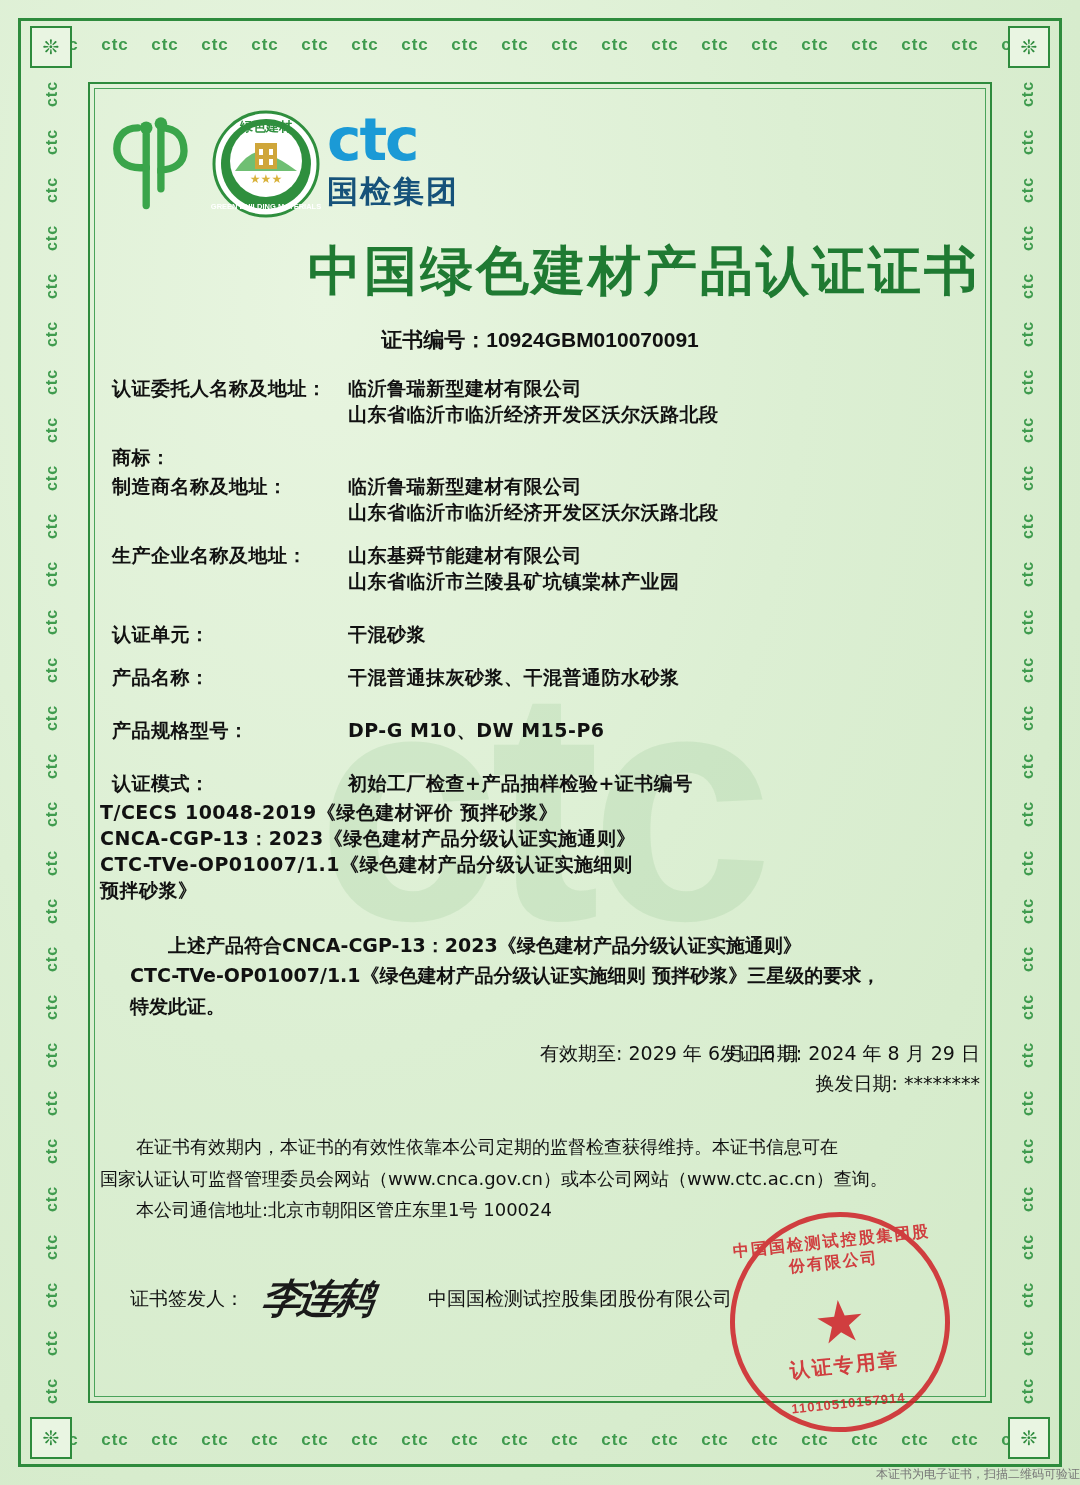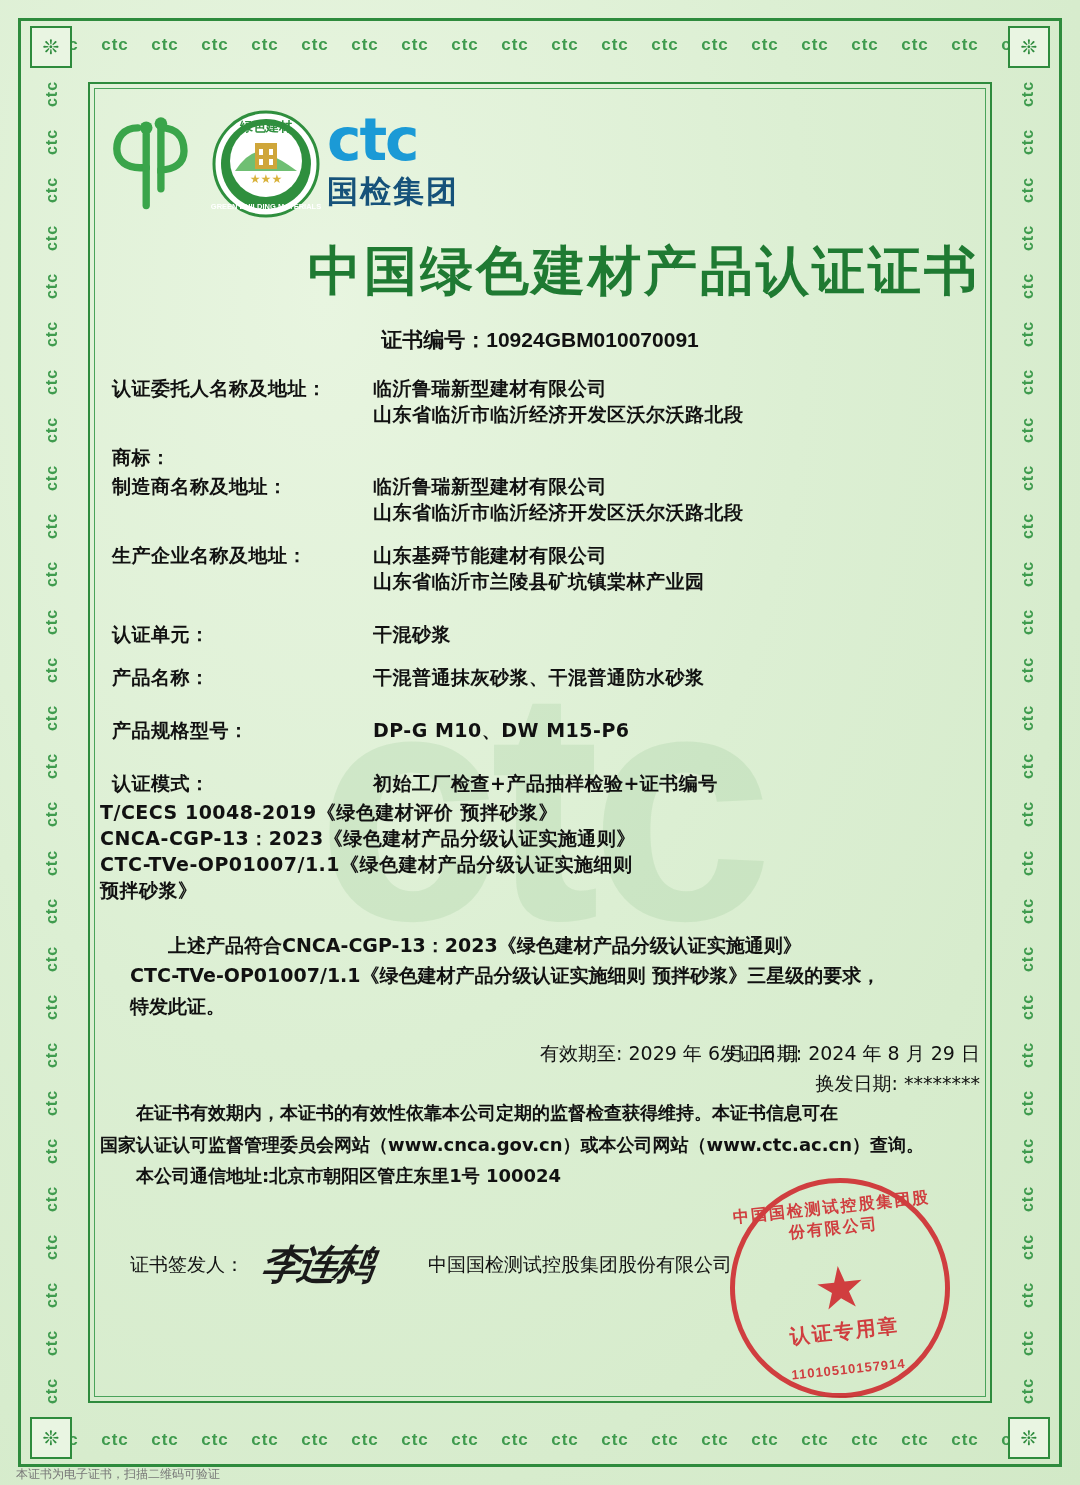--- a/index.html
+++ b/index.html
@@ -163,21 +163,20 @@
   .fields {
     margin-top: 22px;
     font-size: 19px;
     color: #111;
     font-family: "DejaVu Sans", sans-serif;
   }
   .field-row {
     display: flex;
     align-items: flex-start;
     margin-bottom: 3px;
-    gap: 25px;
   }
   .field-label {
     width: 248px;
     flex: 0 0 248px;
     font-weight: bold;
     text-align: left;
     padding-left: 12px;
     box-sizing: border-box;
     letter-spacing: 0.5px;
   }
@@ -209,25 +208,25 @@
     color: #111;
     font-family: "DejaVu Sans", sans-serif;
     position: relative;
     text-align: right;
   }
   .dates .issue { display: inline-block; }
   .dates .valid { position: absolute; left: 440px; top: 0; }
   .dates .reissue { display: block; margin-top: 4px; }
 
   .notes {
+    margin-top: 34px;
     font-size: 18px;
     color: #111;
     line-height: 1.75;
     font-family: "DejaVu Sans", sans-serif;
-    font-weight: bold;
   }
   .notes .indent { text-indent: 36px; display: block; }
 
   .signature-row {
     margin-top: 28px;
     display: flex;
     align-items: center;
     position: relative;
     height: 90px;
   }
@@ -300,21 +299,21 @@
     font-size: 13px;
     font-weight: bold;
     font-family: "Liberation Sans", sans-serif;
     letter-spacing: 1px;
   }
 
   .footer-note {
     position: absolute;
     left: 0; right: 0;
     bottom: 2px;
-    text-align: left;
+    text-align: right;
     font-size: 12px;
     color: #777;
     font-family: "DejaVu Sans", sans-serif;
     padding-left: 16px;
   }
 </style>
 </head>
 <body>
 
 <div id="certificate">

